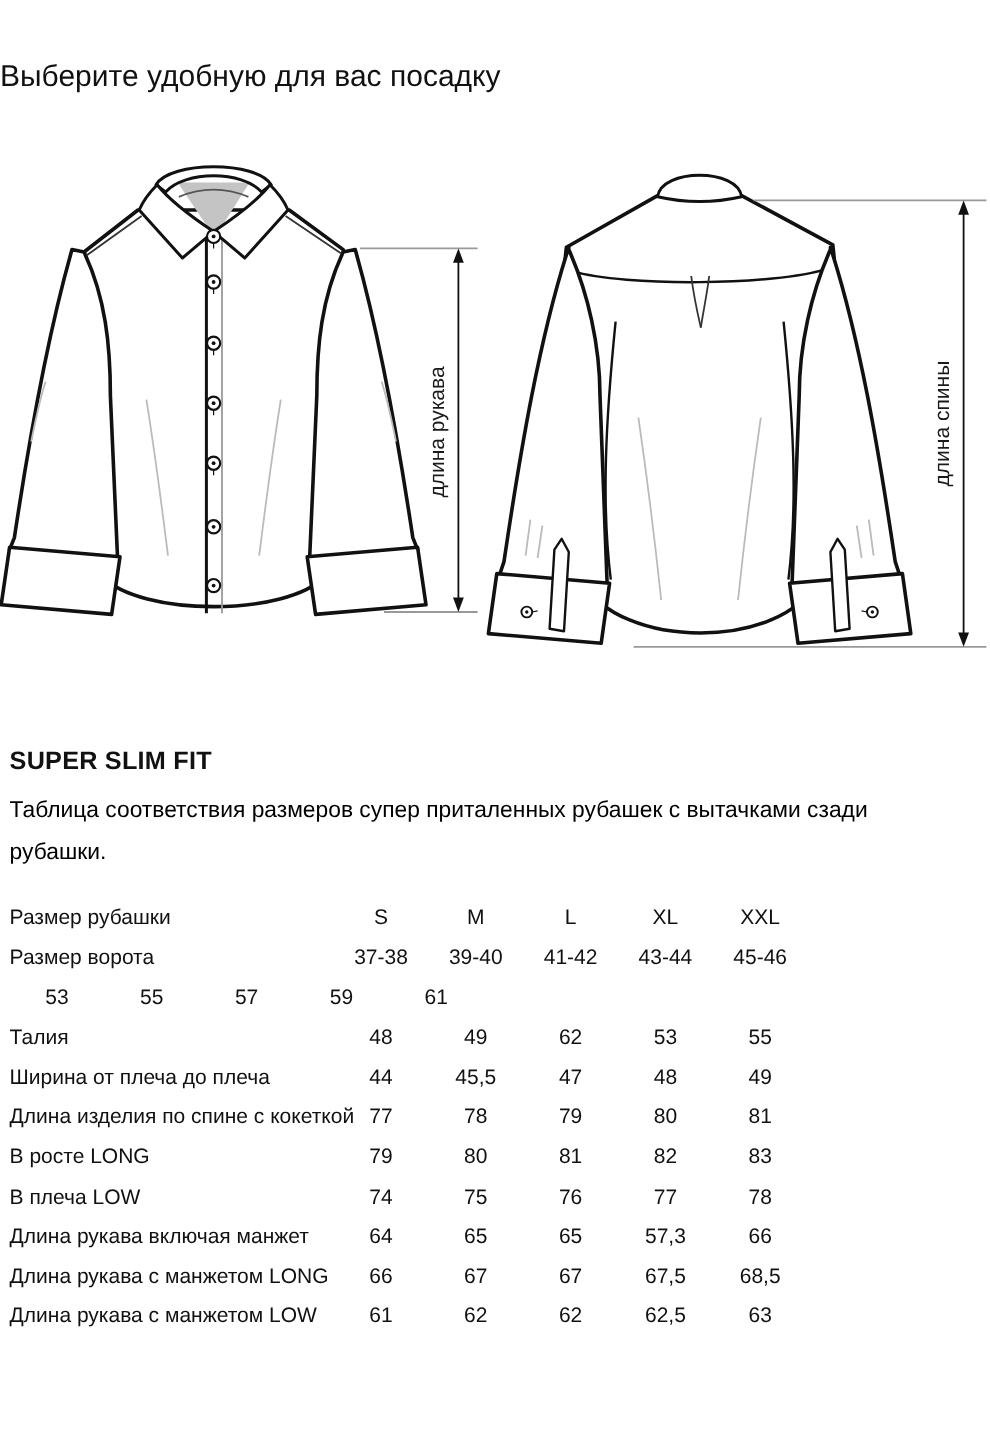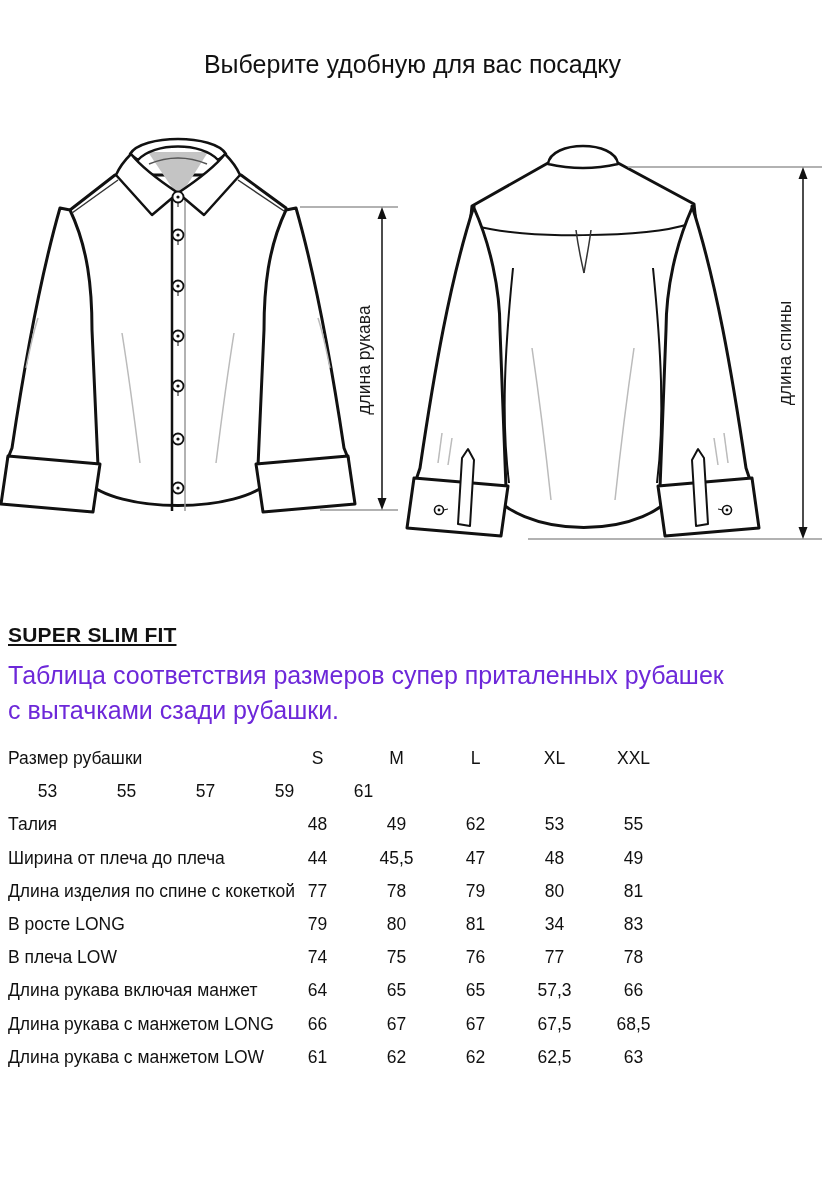--- a/index.html
+++ b/index.html
@@ -2,35 +2,35 @@
 <html><head>
 <meta charset="utf-8">
 <style>
   html,body{margin:0;padding:0;}
   body{
     width:825px;height:1200px;background:#ffffff;
     font-family:"Liberation Sans","DejaVu Sans",sans-serif;
     color:#1a1a1a;position:relative;overflow:hidden;
   }
   .page-title{
-    margin:48px 0 0 0;text-align:center;
+    margin:48px 0 0 0;
     font-size:25px;line-height:32px;font-weight:400;color:#111;
   }
   .diagram-svg{display:block;margin-top:38px;}
   svg text{font-family:"Liberation Sans","DejaVu Sans",sans-serif;fill:#1a1a1a;}
   .fit-heading{
     margin:59px 0 0 8px;font-size:21px;line-height:26px;
-    font-weight:700;letter-spacing:0.2px;color:#111;text-decoration:underline;
+    font-weight:700;letter-spacing:0.2px;color:#111;
   }
   .fit-description{
     margin:10px 0 0 8px;max-width:735px;
-    font-size:25px;line-height:35px;font-weight:400;color:#6d28d9;
+    font-size:19px;line-height:35px;font-weight:400;color:#000000;
   }
   .size-table{margin:14px 0 0 8px;width:665px;}
-  .trow{display:flex;align-items:center;height:33.2px;}
+  .trow{display:flex;align-items:flex-end;height:33.2px;}
   .tlabel{
     width:270px;flex:0 0 270px;font-size:17.5px;color:#111;
     white-space:nowrap;
   }
   .tcell{
     width:79px;flex:0 0 79px;text-align:center;
     font-size:17.5px;color:#111;
   }
 </style>
 </head>
@@ -186,20 +186,28 @@
   <div class="trow">
     <div class="tlabel">Размер рубашки</div>
     <div class="tcell">S</div>
     <div class="tcell">M</div>
     <div class="tcell">L</div>
     <div class="tcell">XL</div>
     <div class="tcell">XXL</div>
   </div>
   <div>
       <div class="trow">
+        <div class="tlabel">Размер ворота</div>
+        <div class="tcell">37-38</div>
+        <div class="tcell">39-40</div>
+        <div class="tcell">41-42</div>
+        <div class="tcell">43-44</div>
+        <div class="tcell">45-46</div>
+      </div>
+      <div class="trow">
         <div class="tcell">53</div>
         <div class="tcell">55</div>
         <div class="tcell">57</div>
         <div class="tcell">59</div>
         <div class="tcell">61</div>
       </div>
       <div class="trow">
         <div class="tlabel">Талия</div>
         <div class="tcell">48</div>
         <div class="tcell">49</div>
@@ -221,21 +229,21 @@
         <div class="tcell">78</div>
         <div class="tcell">79</div>
         <div class="tcell">80</div>
         <div class="tcell">81</div>
       </div>
       <div class="trow">
         <div class="tlabel">В росте LONG</div>
         <div class="tcell">79</div>
         <div class="tcell">80</div>
         <div class="tcell">81</div>
-        <div class="tcell">34</div>
+        <div class="tcell">82</div>
         <div class="tcell">83</div>
       </div>
       <div class="trow">
         <div class="tlabel">В плеча LOW</div>
         <div class="tcell">74</div>
         <div class="tcell">75</div>
         <div class="tcell">76</div>
         <div class="tcell">77</div>
         <div class="tcell">78</div>
       </div>

